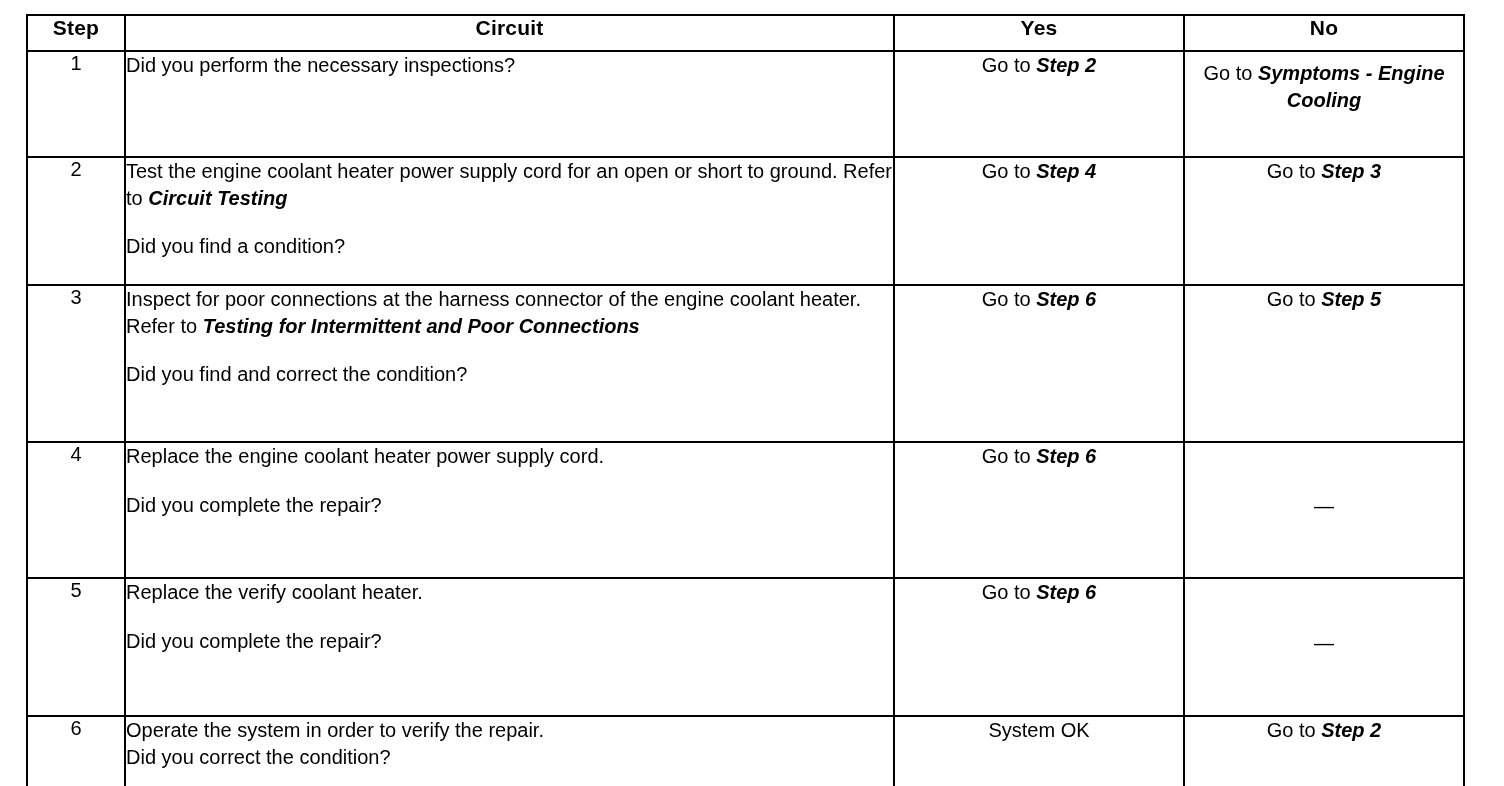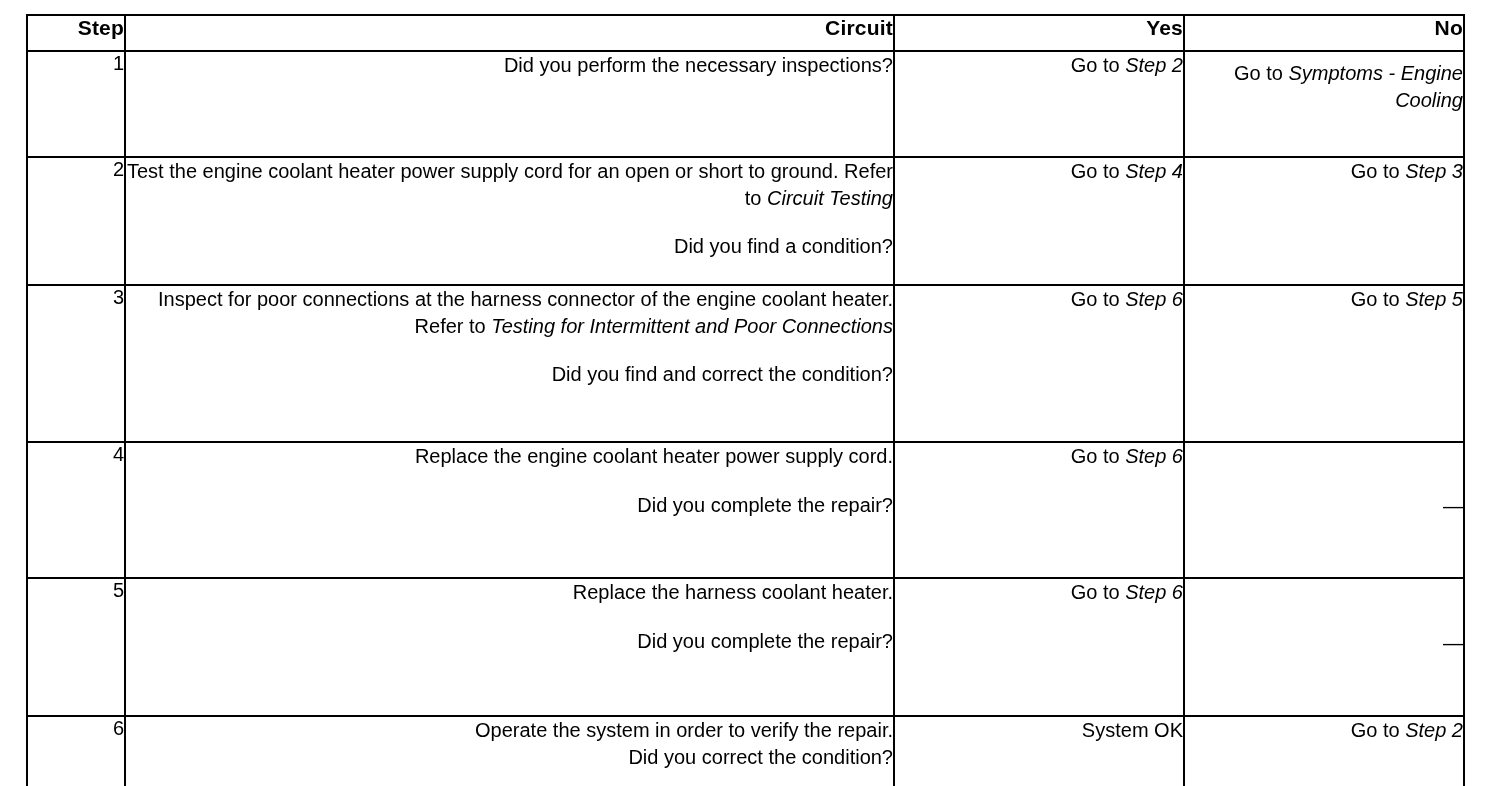--- a/index.html
+++ b/index.html
@@ -31,21 +31,20 @@
     table-layout: fixed;
     background: #ffffff;
   }
 
   table.diag td,
   table.diag th {
     border: 2px solid #000000;
     padding: 0;
     vertical-align: top;
     background: #ffffff;
-    text-align: right;
   }
 
   
   col.c-step   { width: 98px; }
   col.c-action { width: 769px; }
   col.c-yes    { width: 290px; }
   col.c-no     { width: 280px; }
 
   
   thead th {
@@ -79,21 +78,21 @@
     display: block;
   }
   
   td.action .gap-1 { height: 20px; }
   td.action .gap-2 { height: 20px; }
   td.action .gap-3 { height: 22px; }
   td.action .gap-0 { height: 0px; }
 
   em.ital {
     font-style: italic;
-    font-weight: normal;
+    font-weight: bold;
   }
 
   
   td.answer {
     font-size: 20px;
     text-align: center;
     vertical-align: bottom;
     padding: 6px 6px 8px 6px;
     line-height: 1.37;
   }
@@ -198,21 +197,21 @@
           <span>Go to </span><em class="ital">Step 6</em>
         </td>
         <td class="answer mid">
           <span class="dash">—</span>
         </td>
       </tr>
 
       <tr class="r5">
         <td class="step">5</td>
         <td class="action">
-          <span class="lead"><span>Replace the harness coolant heater.</span></span>
+          <span class="lead"><span>Replace the verify coolant heater.</span></span>
           <div class="gap-3"></div>
           <span class="q">Did you complete the repair?</span>
         </td>
         <td class="answer">
           <span>Go to </span><em class="ital">Step 6</em>
         </td>
         <td class="answer mid">
           <span class="dash">—</span>
         </td>
       </tr>

